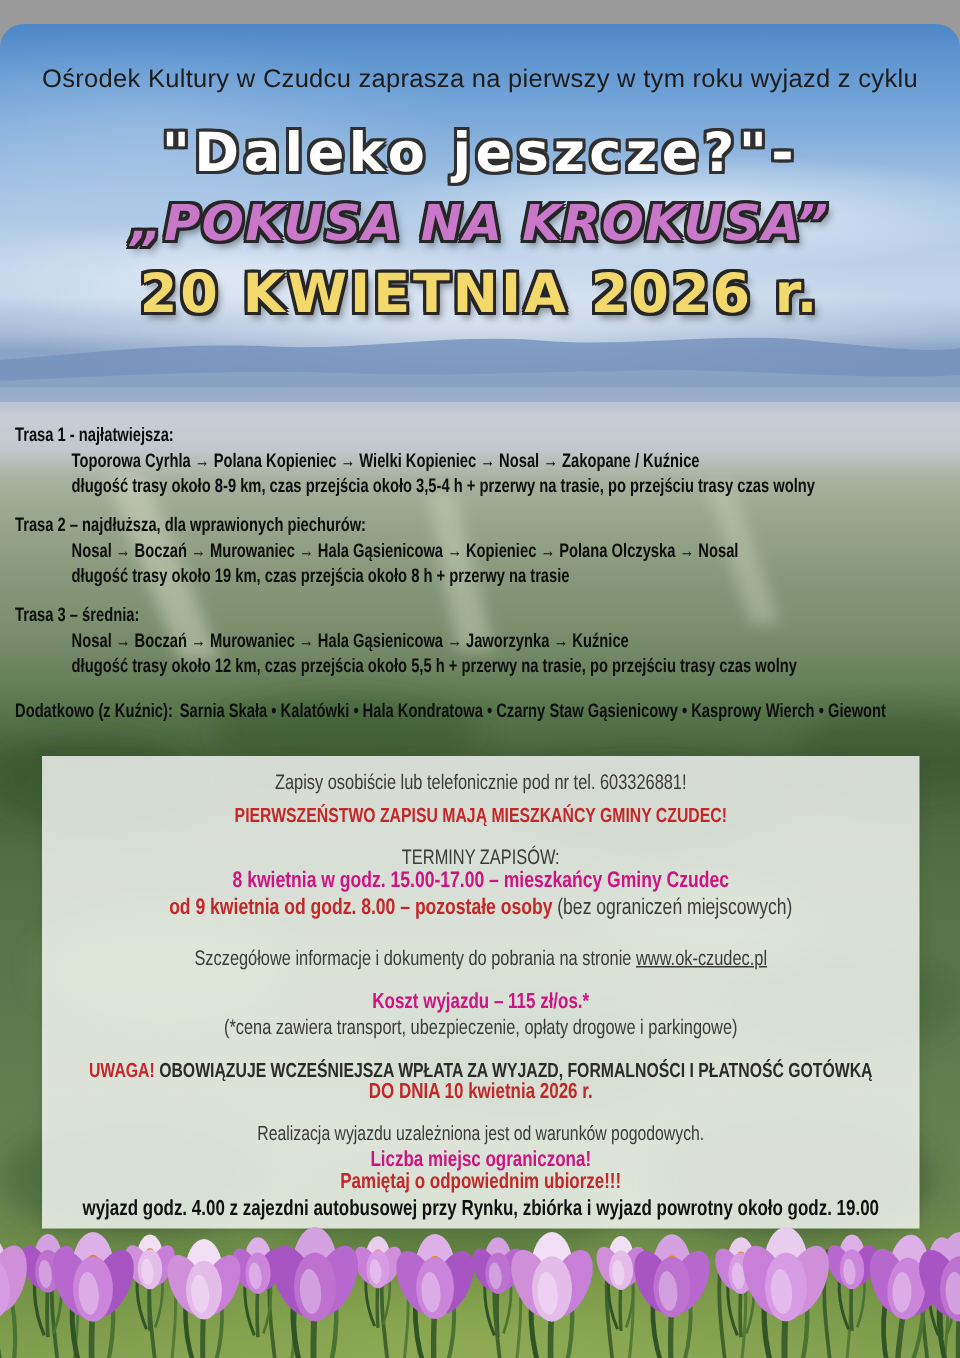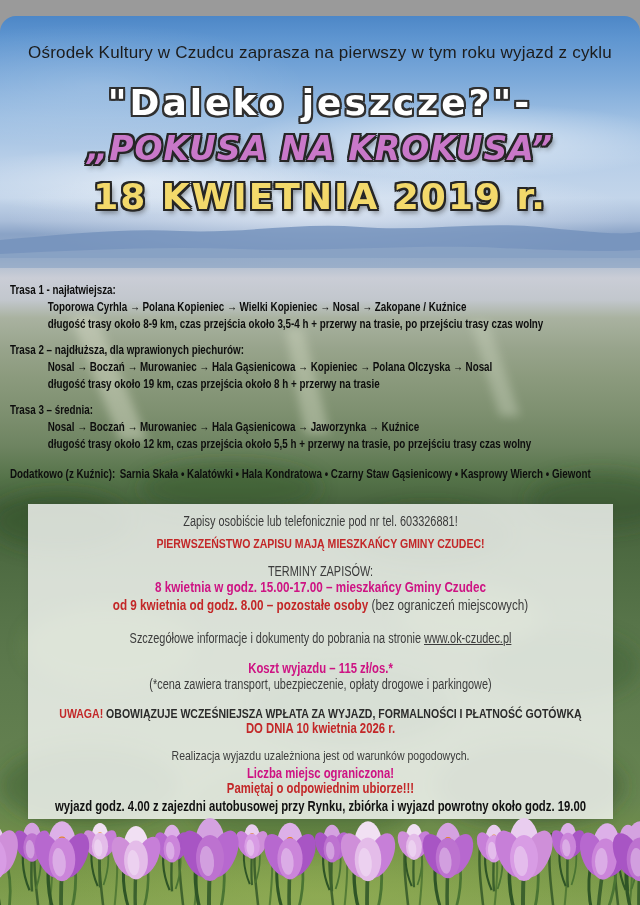--- a/index.html
+++ b/index.html
@@ -111,21 +111,21 @@
       <ellipse cx="90" cy="770" rx="90" ry="40" fill="#33522b" opacity="0.4"></ellipse>
       <ellipse cx="300" cy="790" rx="110" ry="40" fill="#44672f" opacity="0.4"></ellipse>
       <ellipse cx="530" cy="770" rx="95" ry="42" fill="#2f4d28" opacity="0.38"></ellipse>
       <ellipse cx="470" cy="600" rx="70" ry="30" fill="#86a45f" opacity="0.3"></ellipse>
     </g>
   </svg>
 
   <div class="abs intro">Ośrodek Kultury w Czudcu zaprasza na pierwszy w tym roku wyjazd z cyklu</div>
   <div class="abs title title1">"Daleko jeszcze?"-</div>
   <div class="abs title title2">„POKUSA NA KROKUSA”</div>
-  <div class="abs title title3">18 KWIETNIA 2019 r.</div>
+  <div class="abs title title3">20 KWIETNIA 2026 r.</div>
 
   <div class="routes">
     <div class="route">
       <div class="route-label">Trasa 1 - najłatwiejsza:</div>
       <div class="route-path">Toporowa Cyrhla → Polana Kopieniec → Wielki Kopieniec → Nosal → Zakopane / Kuźnice</div>
       <div class="route-details">długość trasy około 8-9 km, czas przejścia około 3,5-4 h + przerwy na trasie, po przejściu trasy czas wolny</div>
     </div>
     <div class="route">
       <div class="route-label">Trasa 2 – najdłuższa, dla wprawionych piechurów:</div>
       <div class="route-path">Nosal → Boczań → Murowaniec → Hala Gąsienicowa → Kopieniec → Polana Olczyska → Nosal</div>

